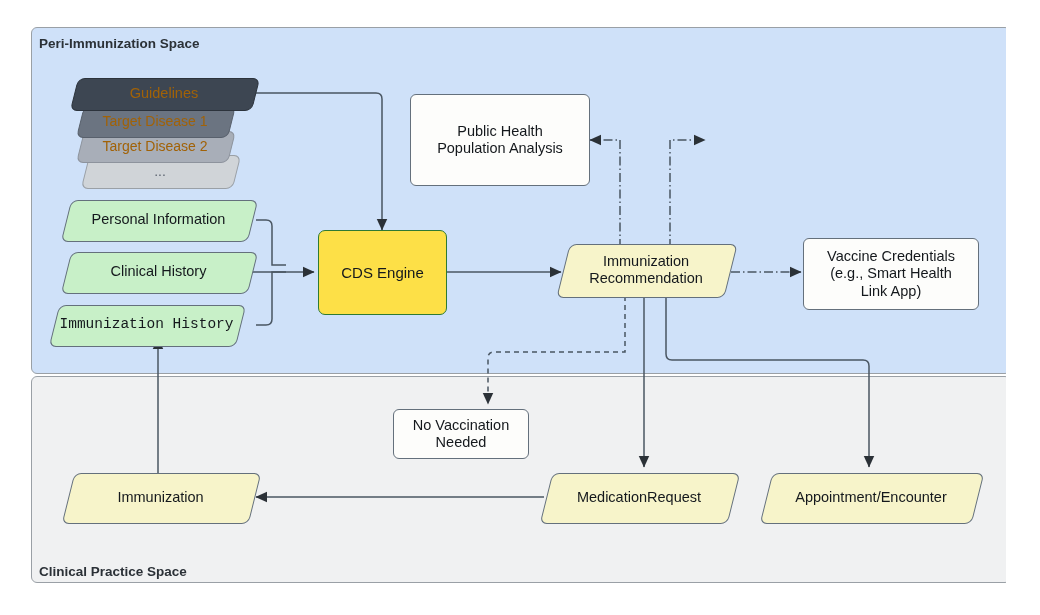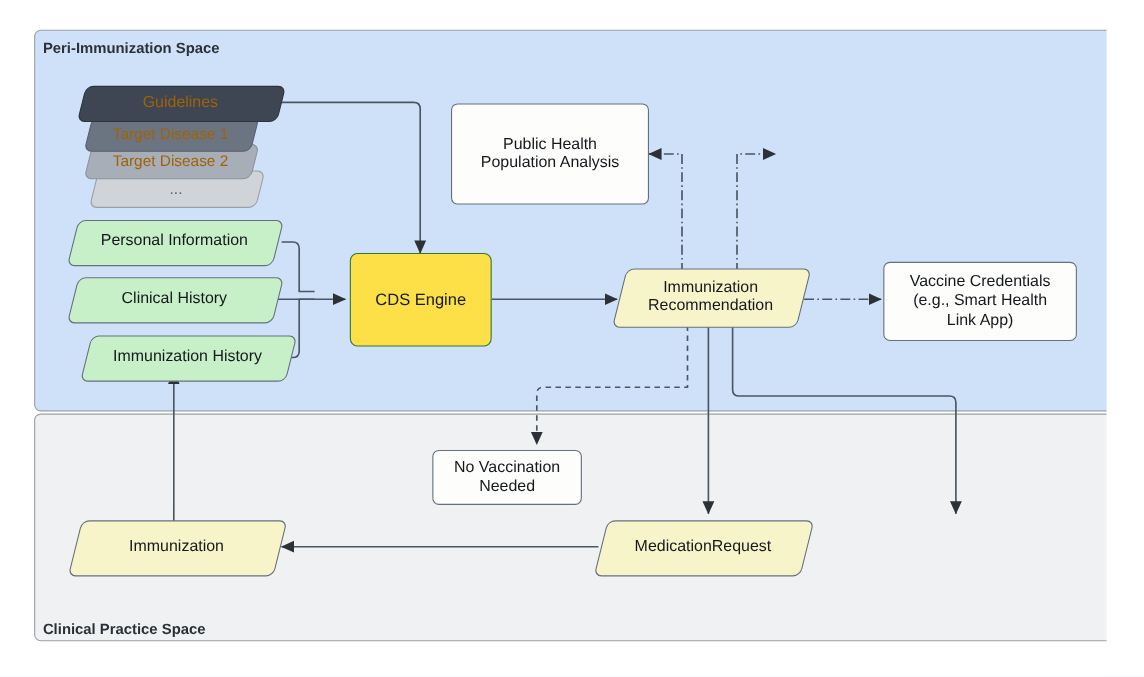--- a/index.html
+++ b/index.html
@@ -87,21 +87,21 @@
   </div>
 
   <div class="para-wrap" style="left:66px;top:200px;width:185px;height:40px;">
     <div class="skew" style="background:#c8f0c8;"></div>
     <div class="lbl">Personal Information</div>
   </div>
   <div class="para-wrap" style="left:66px;top:252px;width:185px;height:40px;">
     <div class="skew" style="background:#c8f0c8;"></div>
     <div class="lbl">Clinical History</div>
   </div>
-  <div class="para-wrap" style="left:78px;top:305px;width:185px;height:40px;">
+  <div class="para-wrap" style="left:54px;top:305px;width:185px;height:40px;font-family:Liberation Mono, monospace;">
     <div class="skew" style="background:#c8f0c8;"></div>
     <div class="lbl">Immunization History</div>
   </div>
 
   <div class="node sq" style="left:318px;top:230px;width:129px;height:85px;background:#fde047;">
     <span>CDS Engine</span>
   </div>
 
   <div class="node rect" style="left:410px;top:94px;width:180px;height:92px;white-space:pre-line;">
     <span>Public Health
@@ -129,14 +129,18 @@
   <div class="para-wrap" style="left:68px;top:473px;width:185px;height:49px;">
     <div class="skew" style="background:#f7f4ca;"></div>
     <div class="lbl">Immunization</div>
   </div>
 
   <div class="para-wrap" style="left:546px;top:473px;width:186px;height:49px;">
     <div class="skew" style="background:#f7f4ca;"></div>
     <div class="lbl">MedicationRequest</div>
   </div>
 
+  <div class="para-wrap" style="left:766px;top:473px;width:210px;height:49px;">
+    <div class="skew" style="background:#f7f4ca;"></div>
+    <div class="lbl">Appointment/Encounter</div>
+  </div>
 
 </div>
 
 </body></html>

